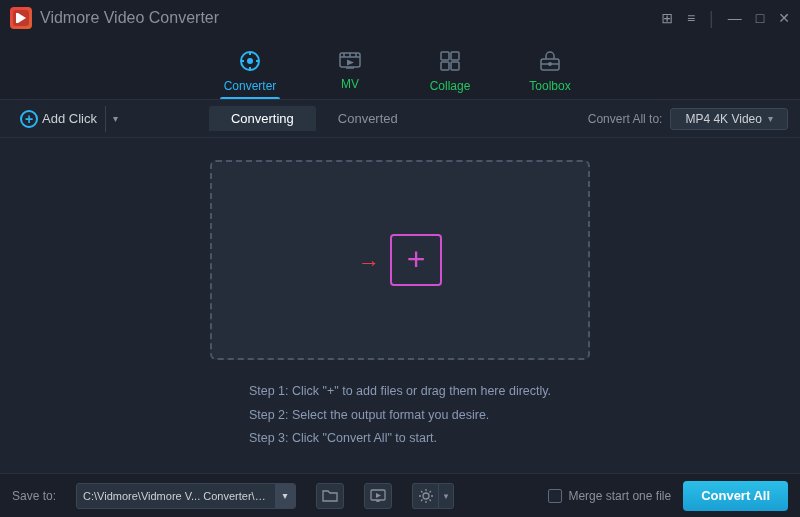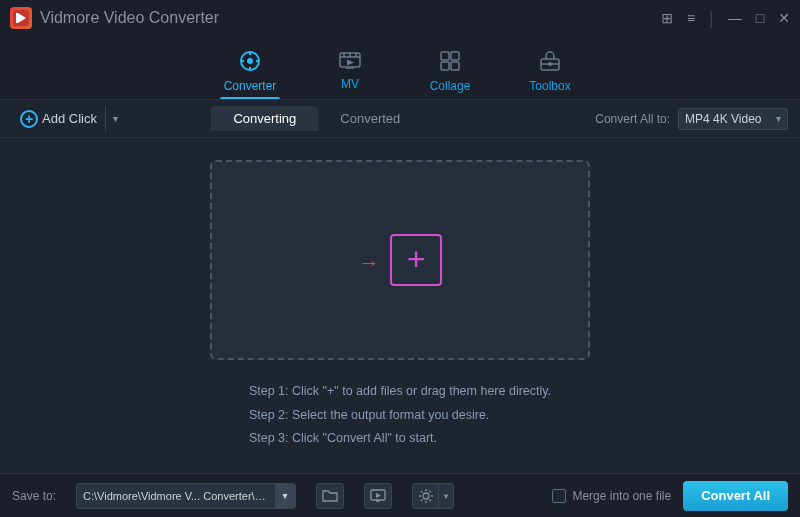--- a/index.html
+++ b/index.html
@@ -70,21 +70,21 @@
     .nav-tab {
       display: flex;
       flex-direction: column;
       align-items: center;
       justify-content: center;
       width: 100px;
       height: 56px;
       cursor: pointer;
       position: relative;
       gap: 4px;
-      color: #0ea5e9;
+      color: #22c55e;
       font-size: 13px;
     }
     .nav-tab.active {
       color: #2bb5f5;
     }
     .nav-tab.active::after {
       content: '';
       position: absolute;
       bottom: 0;
       left: 20%;
@@ -170,21 +170,21 @@
       gap: 8px;
       margin-left: auto;
       font-size: 12px;
       color: #8a8f9a;
     }
     #format-select {
       background: #2a3340;
       border: 1px solid #3a4555;
       color: #cdd0d6;
       font-size: 12px;
-      padding: 3px 6px;
+      padding: 3px 14px;
       border-radius: 3px;
       cursor: pointer;
       display: flex;
       align-items: center;
       gap: 6px;
       min-width: 110px;
       justify-content: space-between;
     }
 
     
@@ -522,17 +522,17 @@
         <circle cx="8" cy="8" r="3" stroke="#8a8f9a" stroke-width="1.3"></circle>
         <path d="M8 1v2M8 13v2M1 8h2M13 8h2M3.05 3.05l1.42 1.42M11.53 11.53l1.42 1.42M3.05 12.95l1.42-1.42M11.53 4.47l1.42-1.42" stroke="#8a8f9a" stroke-width="1.3"></path>
       </svg>
     </div>
     <div id="gear-dropdown">▾</div>
   </div>
 
   <div id="bottom-right">
     <div id="merge-check">
       <div id="merge-checkbox"></div>
-      <span>Merge into one file</span>
+      <span>Merge start one file</span>
     </div>
     <button id="convert-all-btn">Convert All</button>
   </div>
 </div>
 
 </body></html>

